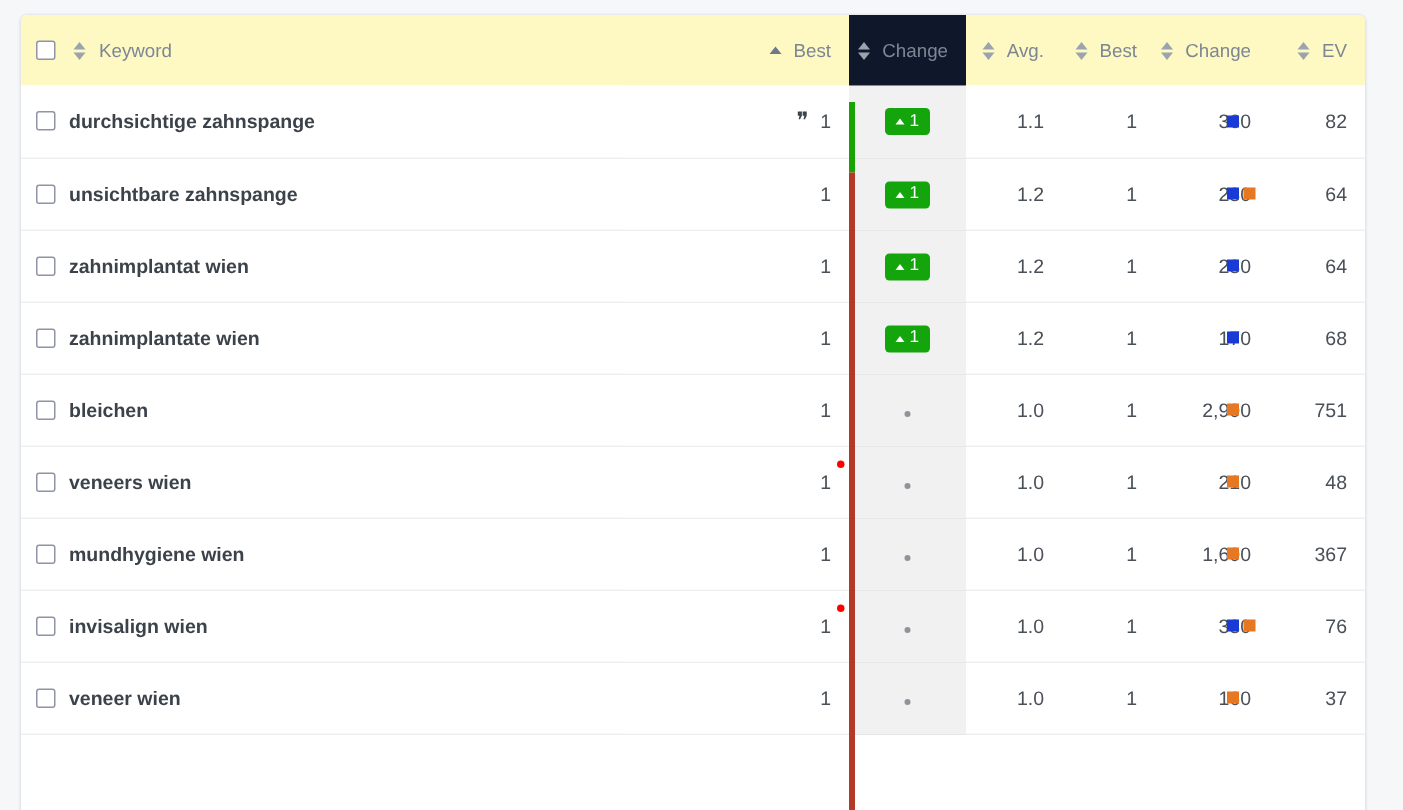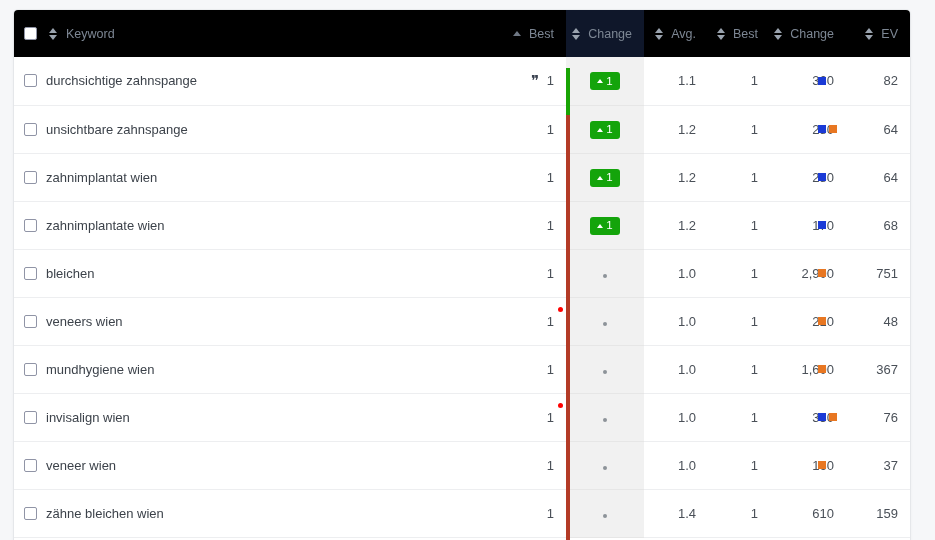--- a/index.html
+++ b/index.html
@@ -28,21 +28,21 @@
 
   table.grid {
     width: 896px;
     border-collapse: collapse;
     table-layout: fixed;
   }
 
   
   thead tr { height: 47px; }
   thead th {
-    background: #000000;
+    background: #fef9c3;
     font-weight: normal;
     font-size: 12.5px;
     color: #7d8794;
     padding: 0;
     vertical-align: middle;
     white-space: nowrap;
   }
   th.h-keyword { text-align: left; padding-left: 10px; }
   th.h-rank, th.h-change, th.h-avg, th.h-best, th.h-search, th.h-ev {
     text-align: right; padding-right: 12px;
@@ -85,21 +85,21 @@
   
   tbody tr { height: 48px; }
   tbody td {
     border-bottom: 1px solid #edeef0;
     font-size: 13px;
     color: #4a5058;
     padding: 0;
     vertical-align: middle;
     background: #fff;
   }
-  td.c-keyword { padding-left: 10px; text-align: center; }
+  td.c-keyword { padding-left: 10px; text-align: center; font-weight: bold; }
   td.c-rank { text-align: right; padding-right: 12px; position: relative; }
   td.c-change {
     background: #f1f1f1;
     text-align: center;
     position: relative;
     border-bottom: 1px solid #e6e6e6;
   }
   td.c-avg, td.c-best, td.c-search, td.c-ev {
     text-align: right; padding-right: 12px;
   }
@@ -371,33 +371,19 @@
             </td>
             <td class="c-rank"><span class="markers">
                 <span class="sq orange"></span>
               </span><span class="rank-num"><span>1</span></span></td>
             <td class="c-change"><span class="nochange-dot"></span></td>
             <td class="c-avg"><span>1.0</span></td>
             <td class="c-best"><span>1</span></td>
             <td class="c-search"><span>160</span></td>
             <td class="c-ev"><span>37</span></td>
           </tr>
-          <tr>
-            <td class="c-keyword">
-              <div class="kw-cell">
-                <span class="cbx"></span>
-                <span class="kw-label">zähne bleichen wien</span>
-              </div>
-            </td>
-            <td class="c-rank"><span class="rank-num"><span>1</span></span></td>
-            <td class="c-change"><span class="nochange-dot"></span></td>
-            <td class="c-avg"><span>1.4</span></td>
-            <td class="c-best"><span>1</span></td>
-            <td class="c-search"><span>610</span></td>
-            <td class="c-ev"><span>159</span></td>
-          </tr>
         </tbody>
     </table>
 
     <div class="strip strip-green"></div>
     <div class="strip strip-red"></div>
   </div>
 </div>
 
 </body></html>

